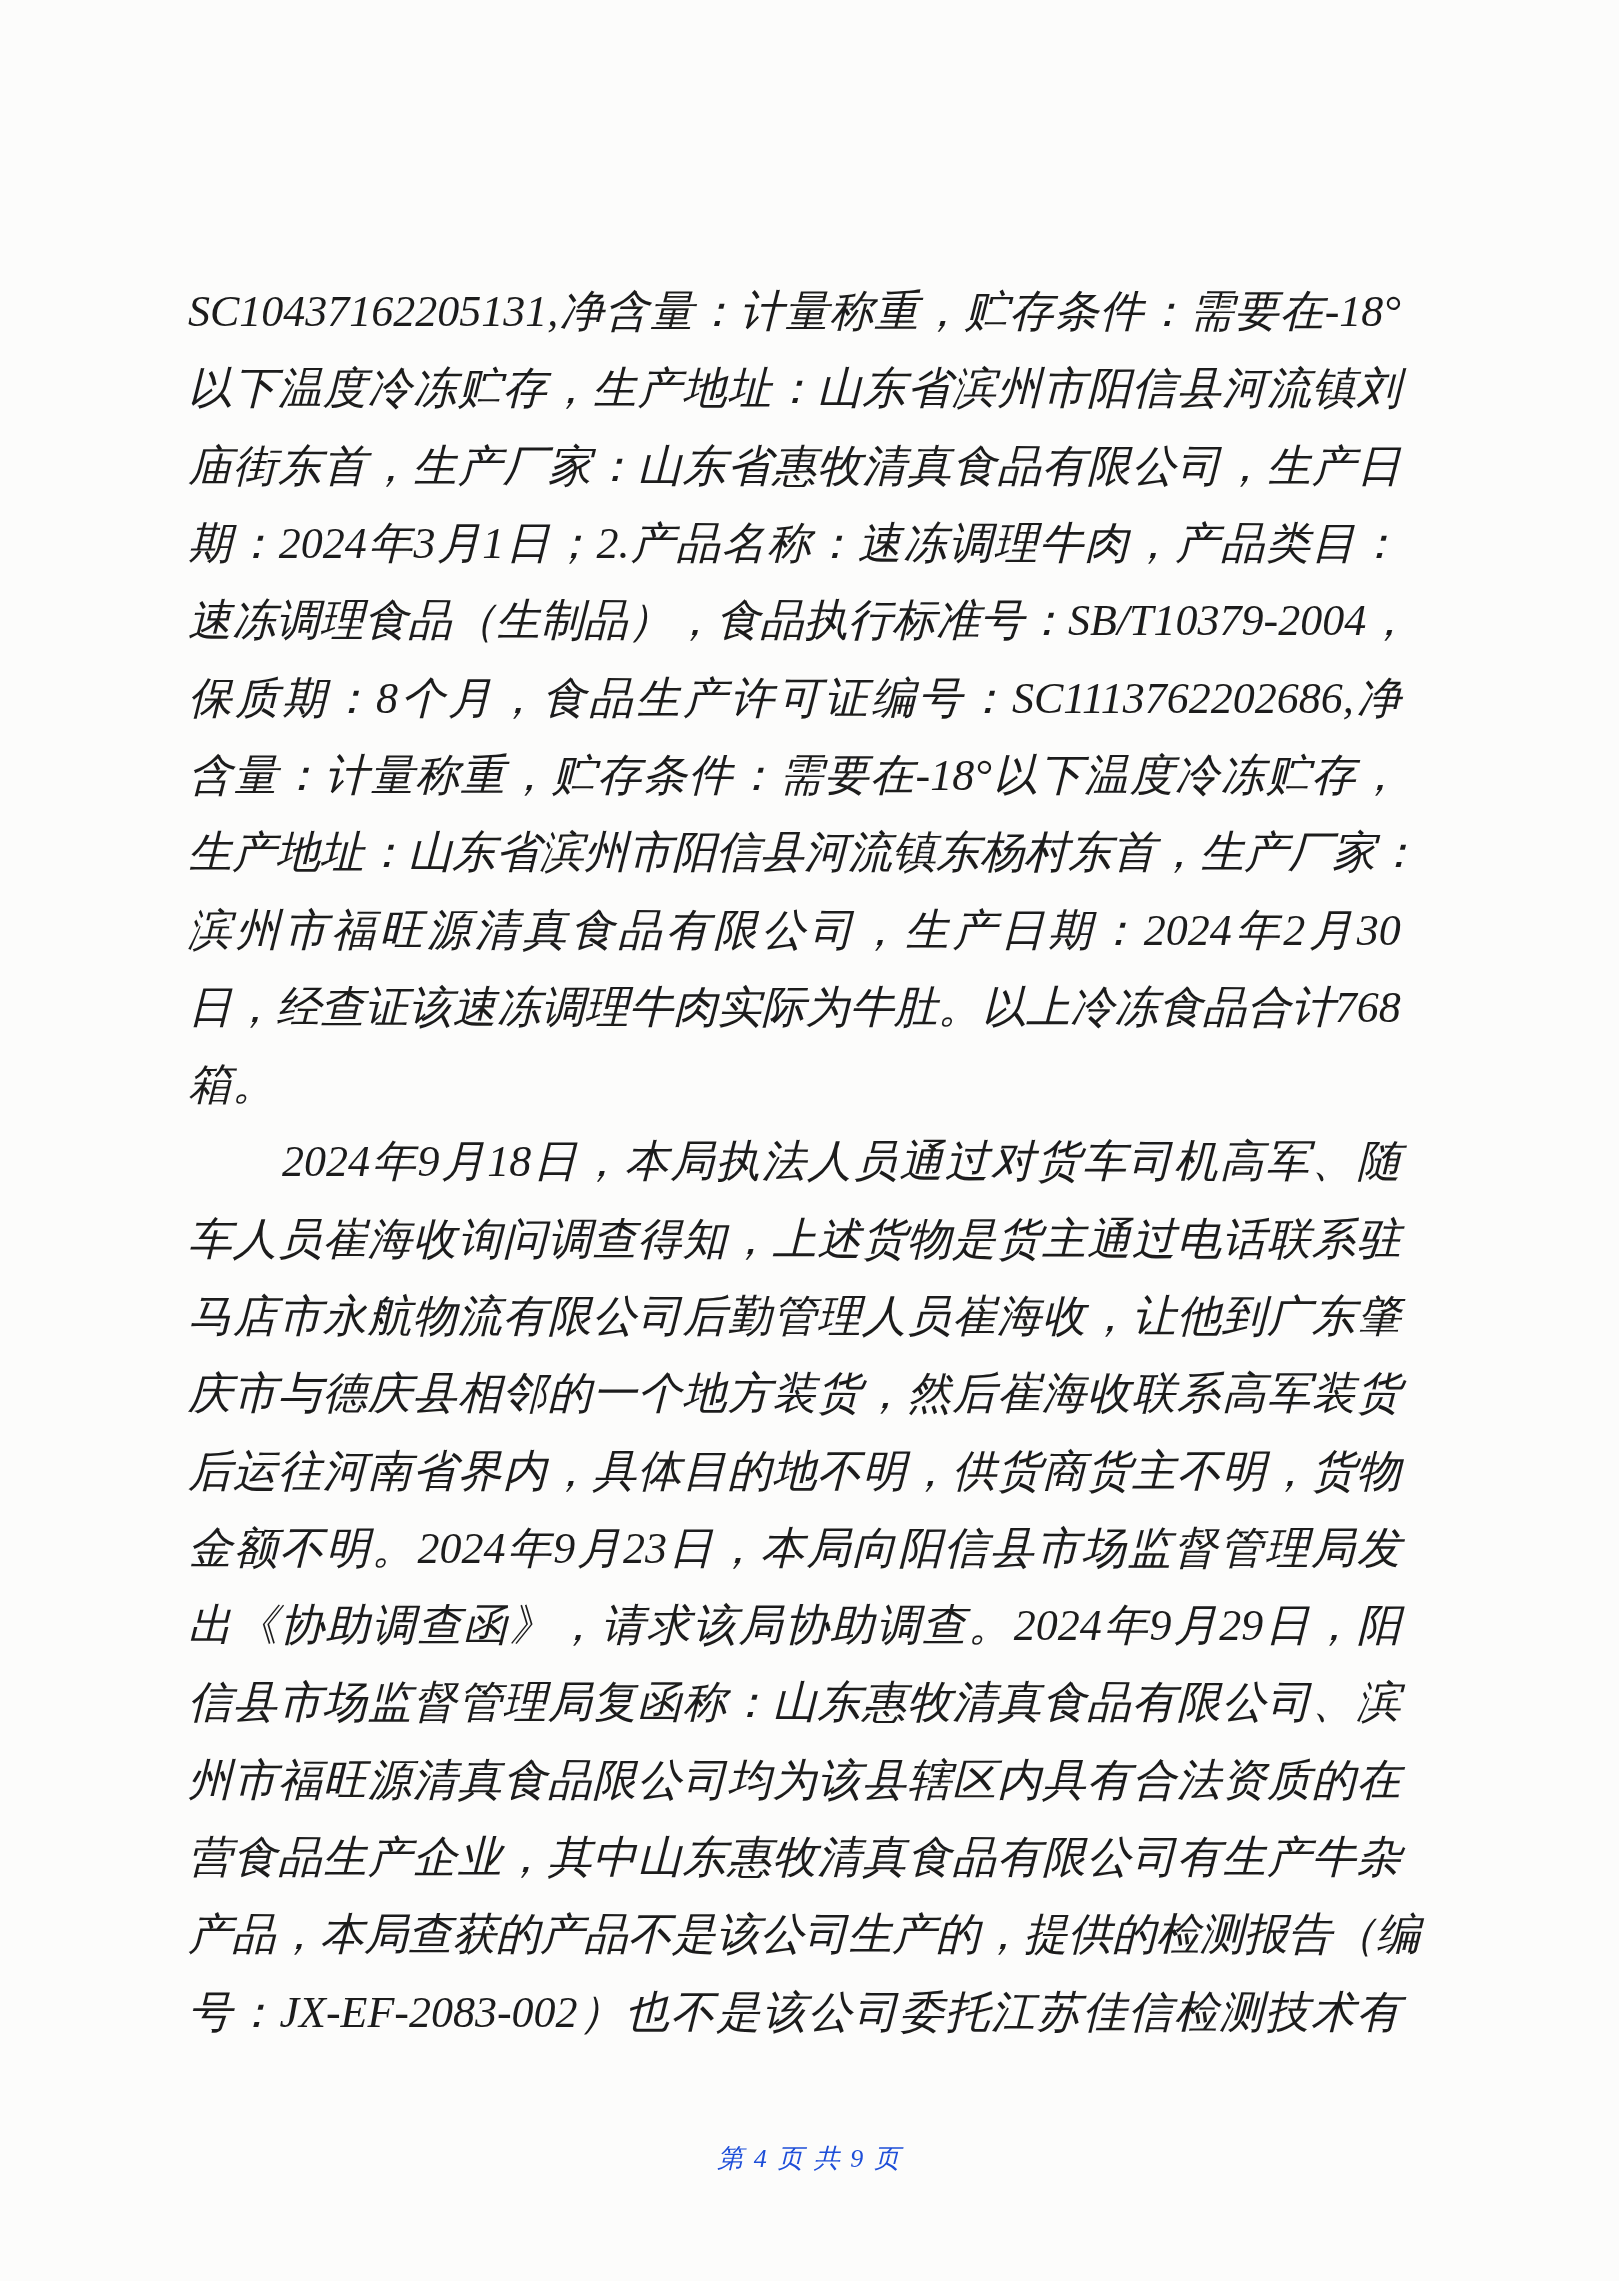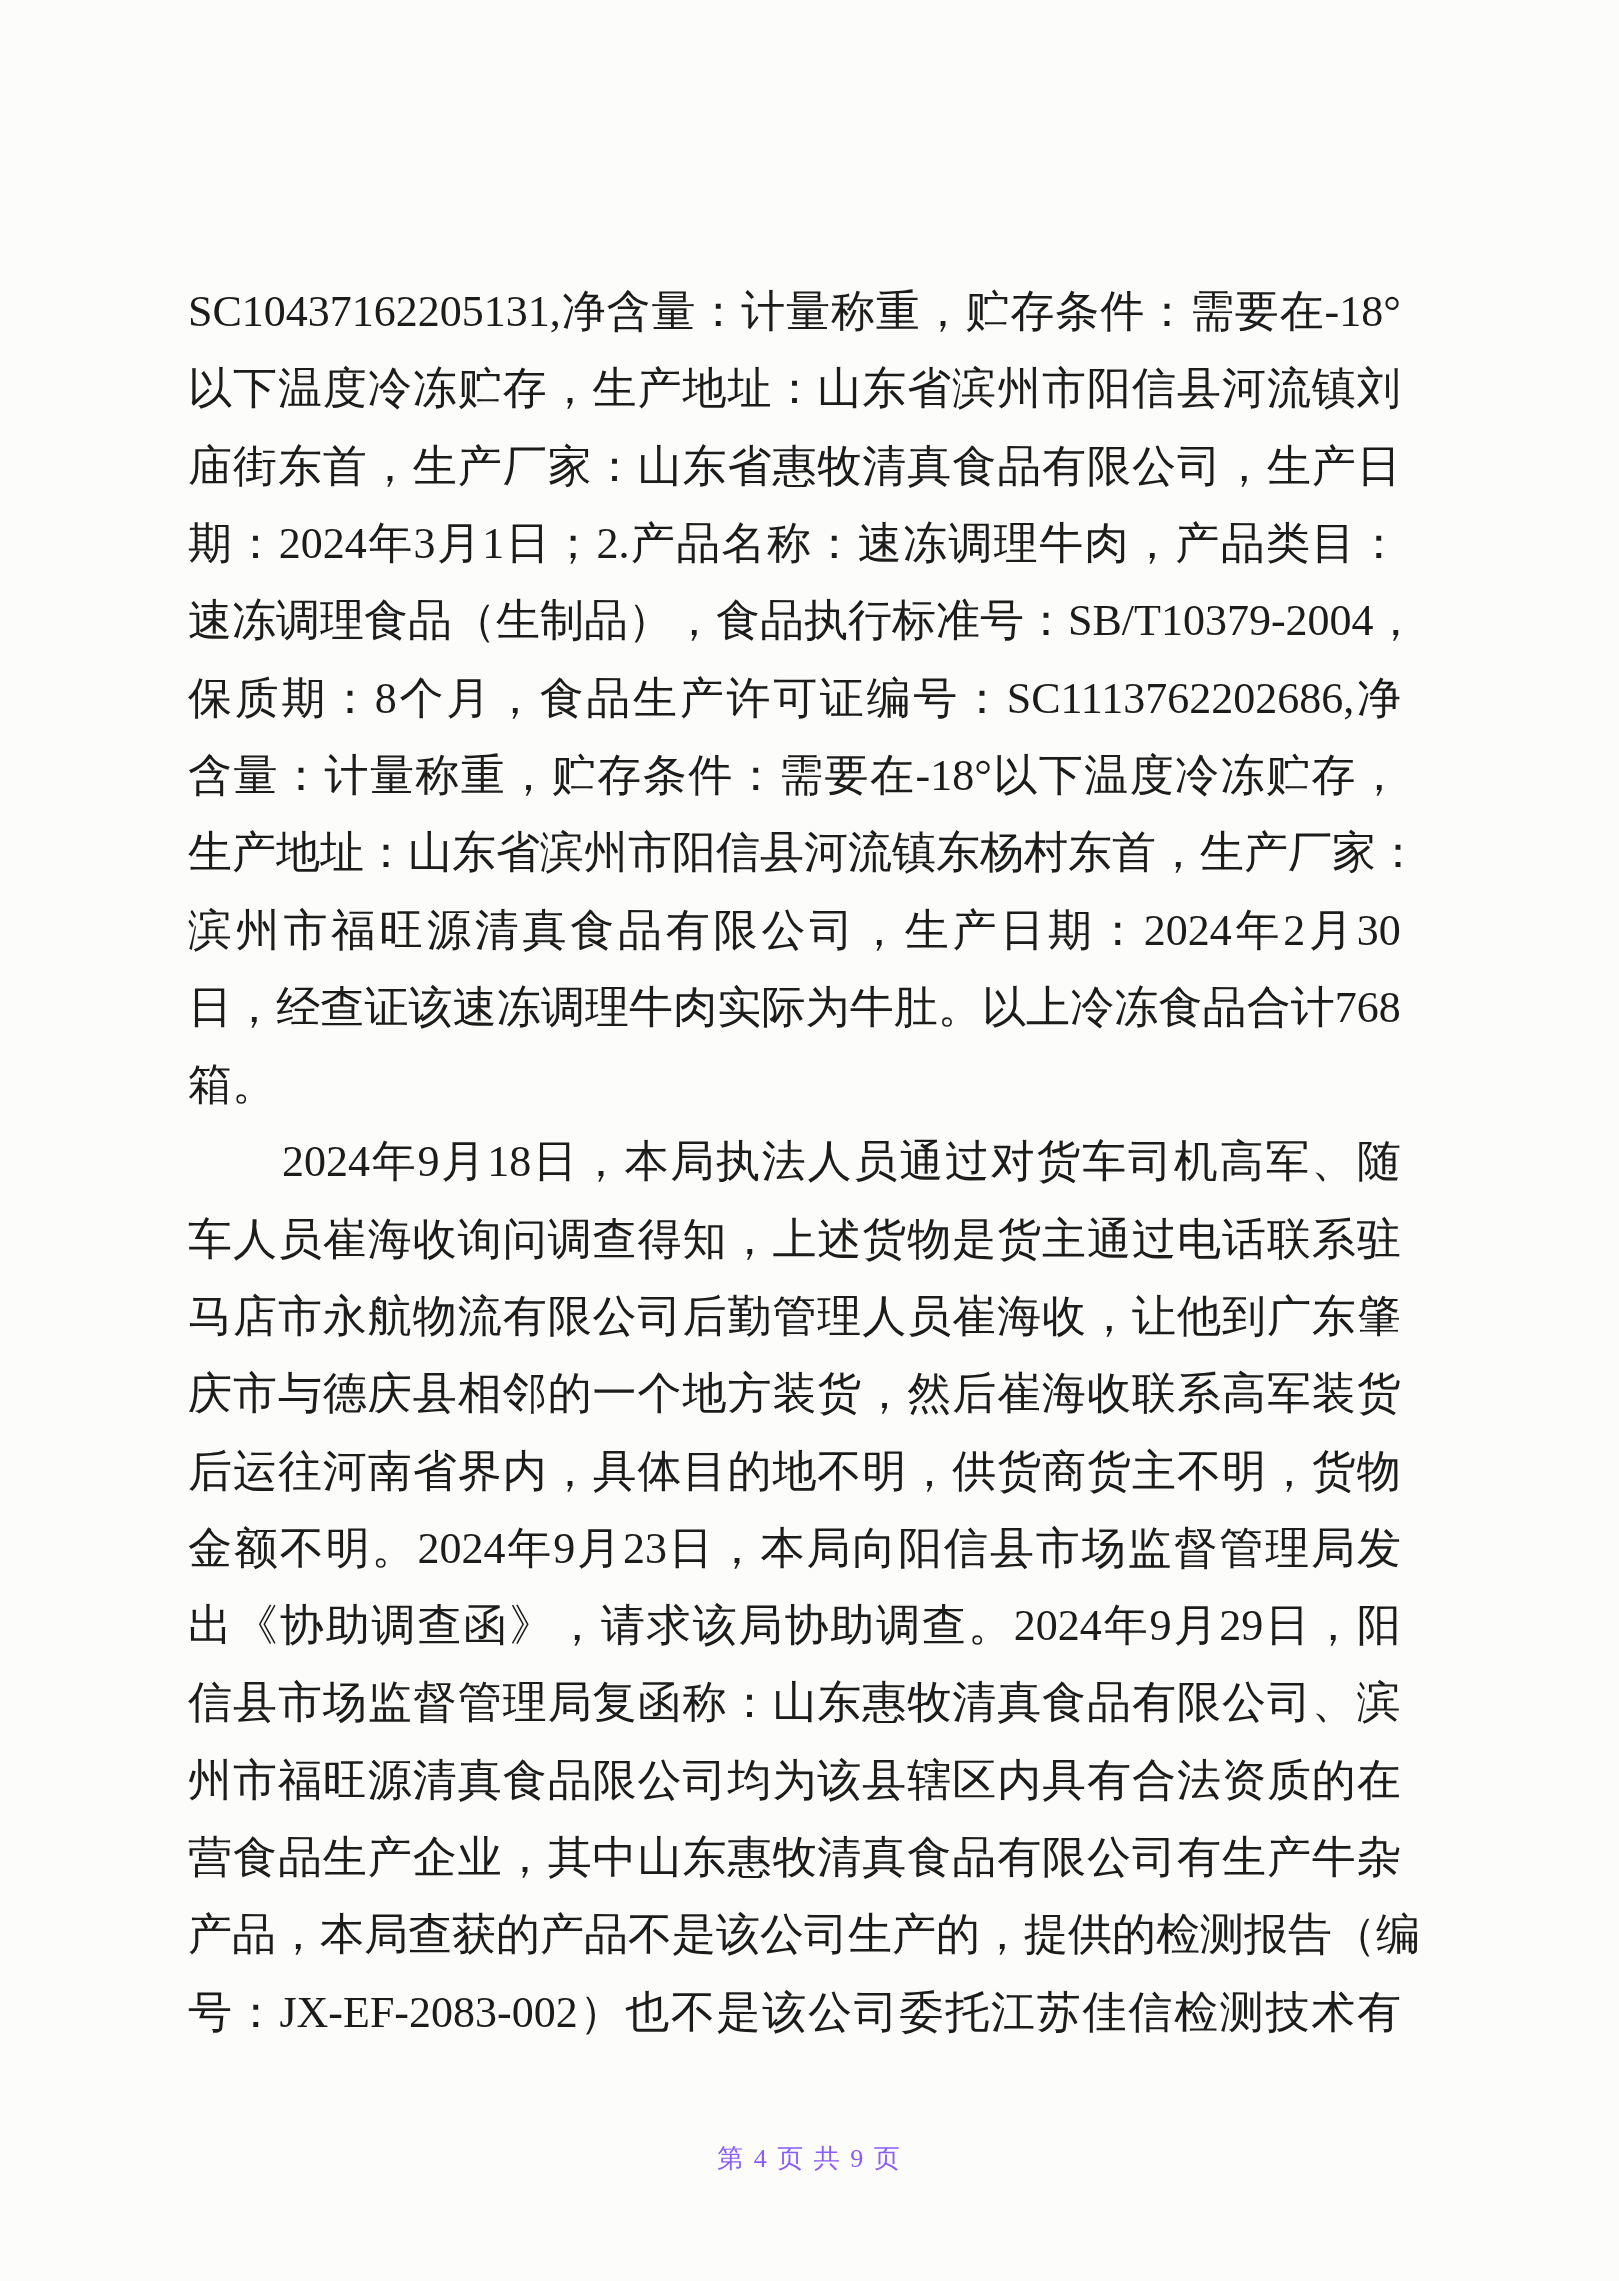--- a/index.html
+++ b/index.html
@@ -8,20 +8,21 @@
     height: 2281px;
     position: relative;
     overflow: hidden;
     background: #fcfcfb;
     color: #1c1c1c;
     font-family: "Liberation Serif", "DejaVu Serif", serif;
   }
   .page {
     position: absolute;
     inset: 0;
+    font-style: italic;
   }
   .text-block {
     position: absolute;
     left: 188px;
     top: 273px;
     width: 1213px;
   }
   .line {
     height: 77.3px;
     display: flex;
@@ -36,21 +37,21 @@
   .footer {
     position: absolute;
     left: 0;
     top: 2139px;
     width: 1619px;
     height: 40px;
     line-height: 40px;
     text-align: center;
     font-size: 26px;
     letter-spacing: 2px;
-    color: #8b5cf6;
+    color: #1d4ed8;
   }
 </style>
 </head>
 <body>
 
 <div class="page">
   <div class="text-block">
       <div class="line"><span>SC10437162205131,</span><span>净</span><span>含</span><span>量</span><span>：</span><span>计</span><span>量</span><span>称</span><span>重</span><span>，</span><span>贮</span><span>存</span><span>条</span><span>件</span><span>：</span><span>需</span><span>要</span><span>在</span><span>-18°</span></div>
       <div class="line"><span>以</span><span>下</span><span>温</span><span>度</span><span>冷</span><span>冻</span><span>贮</span><span>存</span><span>，</span><span>生</span><span>产</span><span>地</span><span>址</span><span>：</span><span>山</span><span>东</span><span>省</span><span>滨</span><span>州</span><span>市</span><span>阳</span><span>信</span><span>县</span><span>河</span><span>流</span><span>镇</span><span>刘</span></div>
       <div class="line"><span>庙</span><span>街</span><span>东</span><span>首</span><span>，</span><span>生</span><span>产</span><span>厂</span><span>家</span><span>：</span><span>山</span><span>东</span><span>省</span><span>惠</span><span>牧</span><span>清</span><span>真</span><span>食</span><span>品</span><span>有</span><span>限</span><span>公</span><span>司</span><span>，</span><span>生</span><span>产</span><span>日</span></div>

